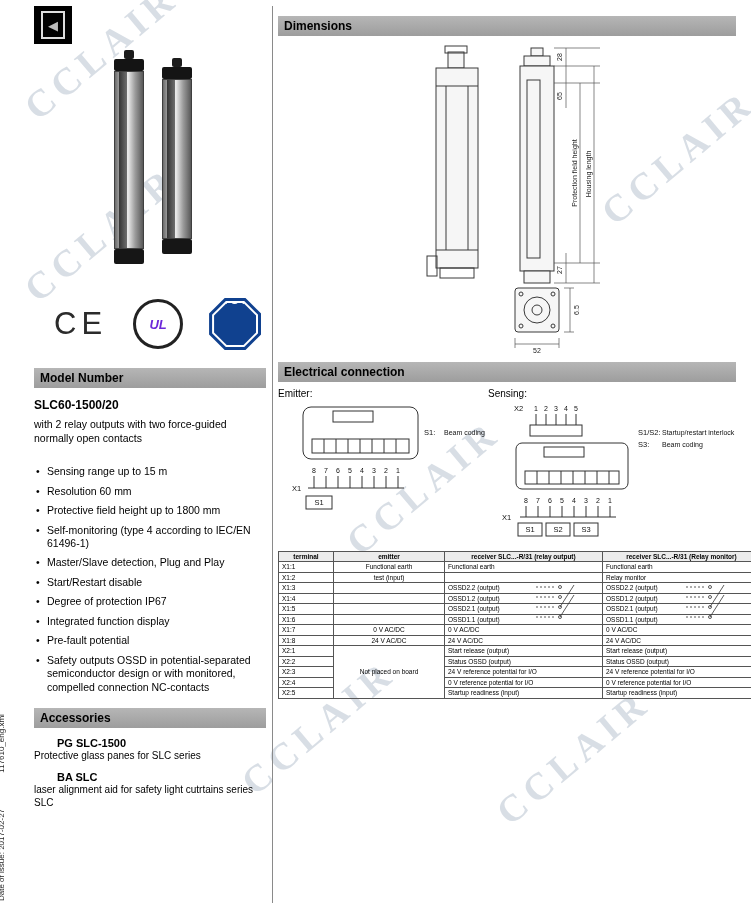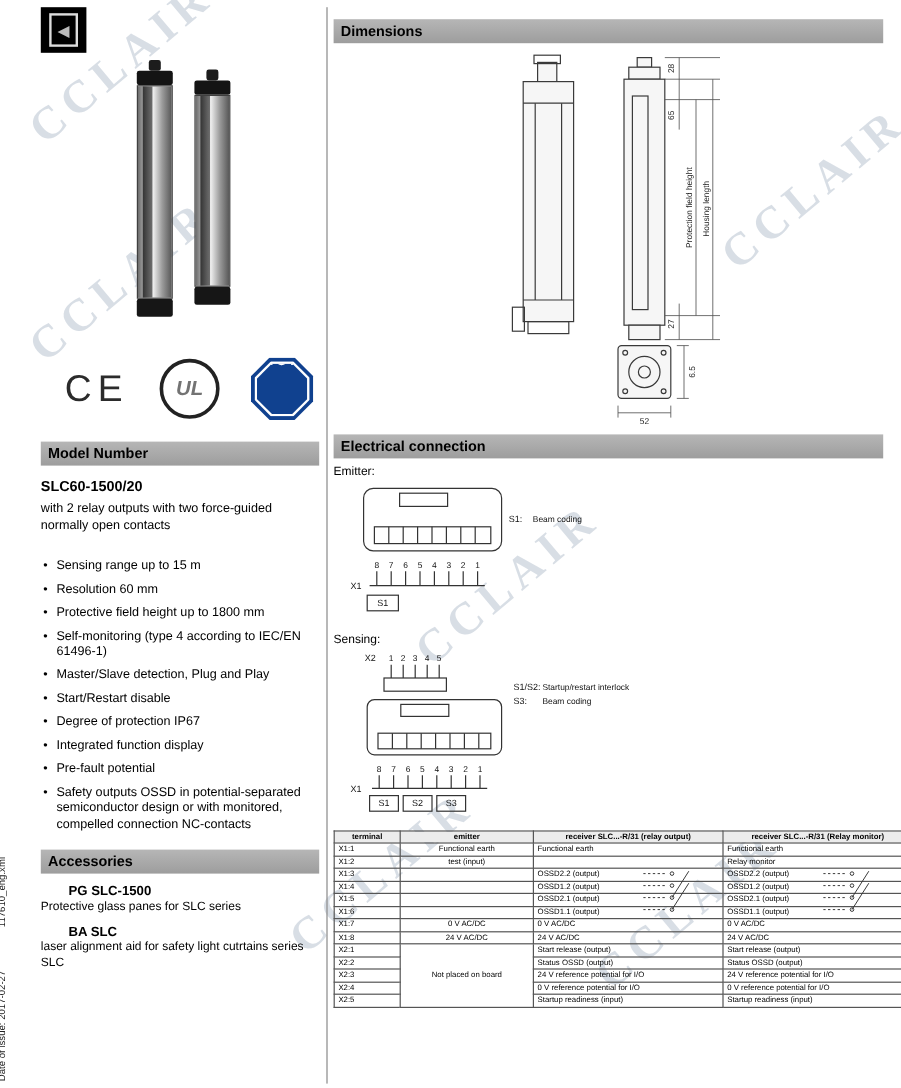--- a/index.html
+++ b/index.html
@@ -30,21 +30,21 @@
   .t-cap{height:12px;background:#141414;border-radius:2px;}
   .t-body{background:linear-gradient(90deg,#6b6b6b 0%,#c9c9c9 28%,#ececec 46%,#9b9b9b 72%,#585858 100%);
       border:1px solid #3f3f3f;position:relative;}
   .t-body::after{content:'';position:absolute;left:4px;top:0;bottom:0;width:8px;
       background:linear-gradient(90deg,#343434,#6f6f6f);}
   .t-base{height:15px;background:#161616;border-radius:2px;}
   
   .marks{display:flex;align-items:center;gap:26px;margin:12px 0 16px 20px;height:56px;}
   .ce-mark{font-size:31px;letter-spacing:5px;color:#2b2b2b;}
   .ul-mark{width:44px;height:44px;border:3px solid #222;border-radius:50%;display:flex;
-      align-items:center;justify-content:center;font-weight:bold;font-style:italic;font-size:17px;color:#737373;}
+      align-items:center;justify-content:center;font-weight:bold;font-style:italic;font-size:13px;color:#6d28d9;}
   .tuv-outer{width:52px;height:52px;background:#10418f;display:flex;align-items:center;justify-content:center;
       clip-path:polygon(30% 0,70% 0,100% 30%,100% 70%,70% 100%,30% 100%,0 70%,0 30%);}
   .tuv-mid{width:46px;height:46px;background:#fff;display:flex;align-items:center;justify-content:center;
       clip-path:polygon(30% 0,70% 0,100% 30%,100% 70%,70% 100%,30% 100%,0 70%,0 30%);}
   .tuv-core{width:42px;height:42px;background:#10418f;display:flex;flex-direction:column;align-items:center;
       justify-content:center;color:#fff;clip-path:polygon(30% 0,70% 0,100% 30%,100% 70%,70% 100%,30% 100%,0 70%,0 30%);gap:40px;}
   .tuv-top{font-weight:bold;font-size:13px;line-height:1;}
   .tuv-bottom{font-size:7px;line-height:1.2;}
   
   .model-name{font-weight:bold;font-size:12px;margin:10px 0 6px 0;}
@@ -55,21 +55,21 @@
   .acc-name{font-weight:bold;font-size:11px;margin-top:9px;padding-left:23px;}
   .acc-desc{font-size:10px;line-height:1.3;}
   
   .dims-figure{height:318px;margin:2px 0 6px 0;}
   .dims-figure svg{display:block;}
   .draw{stroke:#3a3a3a;fill:none;stroke-width:1;}
   .draw-fill{stroke:#3a3a3a;fill:#f6f6f6;stroke-width:1;}
   .dimline{stroke:#555;stroke-width:0.7;}
   .dimtext{font-size:7px;fill:#222;}
   
-  .elec-row{display:flex;margin-top:6px;flex-direction:column;}
+  .elec-row{display:flex;margin-top:6px;}
   .elec-block{position:relative;}
   .elec-label{font-size:10px;margin-bottom:2px;}
   .schem{stroke:#333;fill:none;stroke-width:1;}
   .schemtext{font-size:7px;fill:#111;}
   .schemtext-b{font-size:7.5px;fill:#111;}
   
   .table-wrap{position:relative;margin-top:6px;}
   table.term{border-collapse:collapse;table-layout:fixed;width:457px;font-size:6.5px;}
   table.term th,table.term td{border:1px solid #555;padding:1px 3px;line-height:1.15;
       overflow:hidden;white-space:nowrap;}

